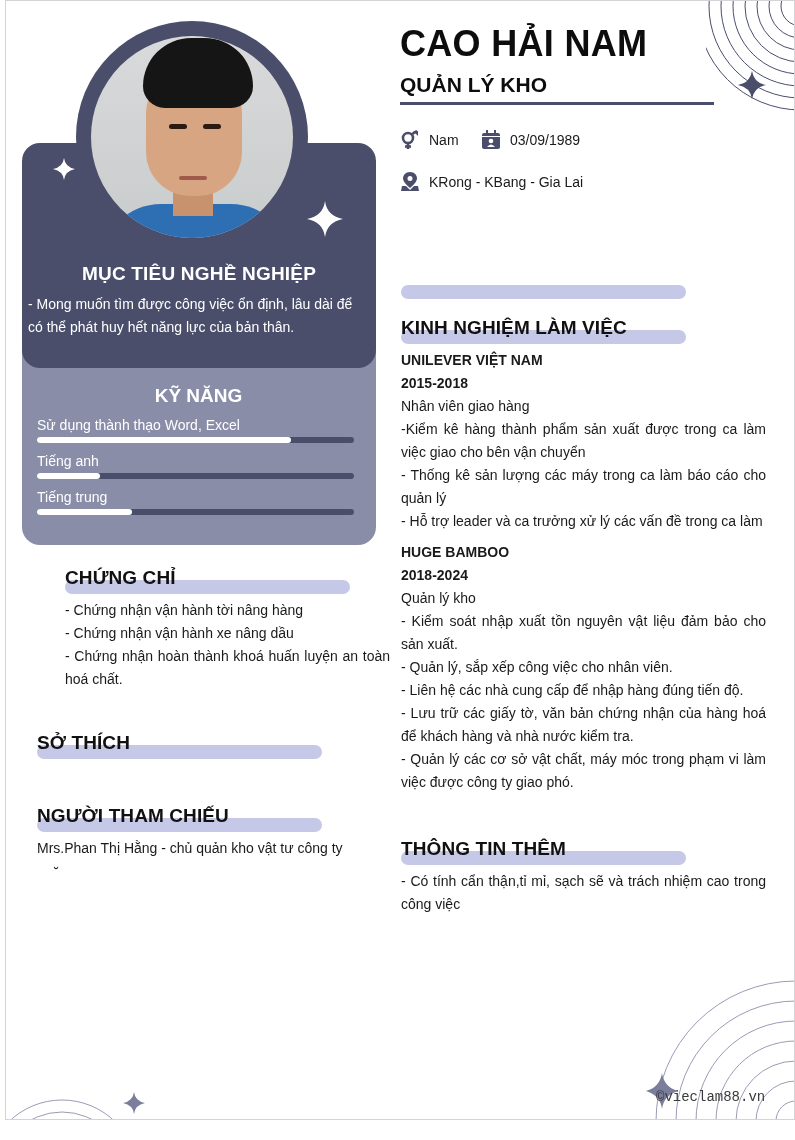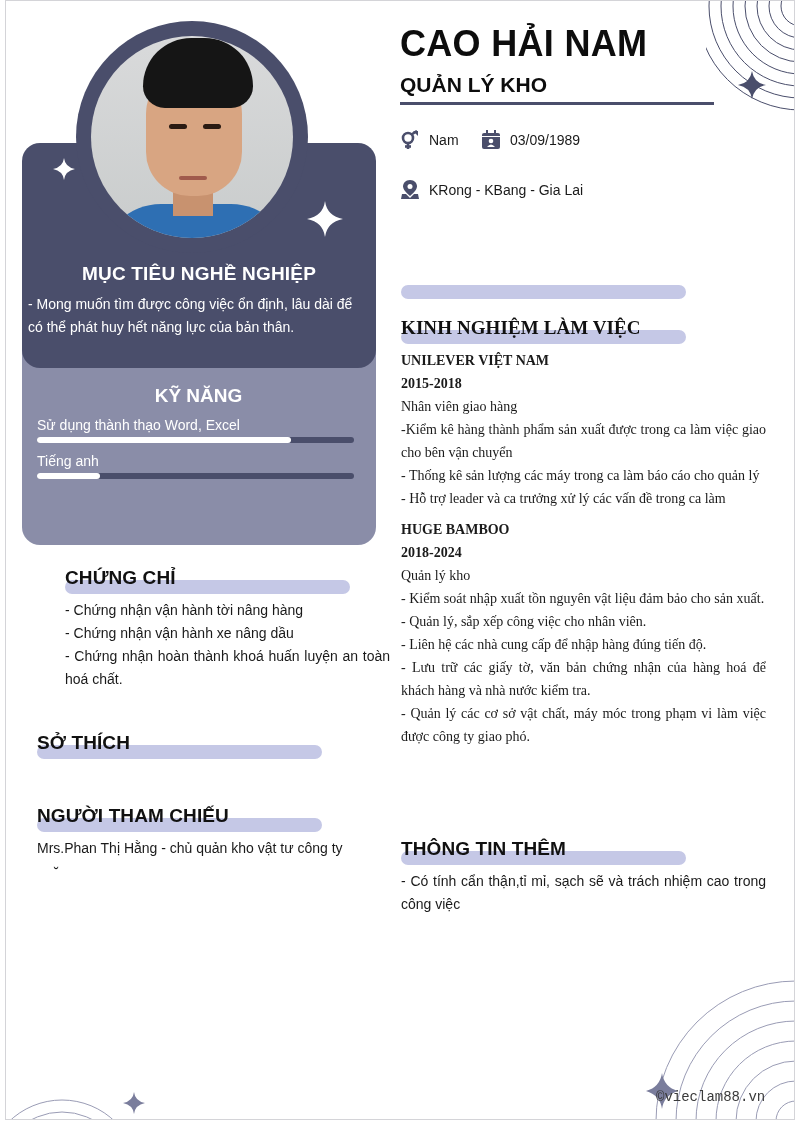--- a/index.html
+++ b/index.html
@@ -96,20 +96,26 @@
       <div class="bar">
           <div class="bar-fill" style="width:80%"></div>
         </div>
     </div>
     <div class="skill">
       <div class="skill-label">Tiếng anh</div>
       <div class="bar">
           <div class="bar-fill" style="width:20%"></div>
         </div>
     </div>
+    <div class="skill">
+      <div class="skill-label">Tiếng trung</div>
+      <div class="bar">
+          <div class="bar-fill" style="width:30%"></div>
+        </div>
+    </div>
   </div>
 
   <div class="left-card"></div>
 
   <div class="photo-ring">
     <div class="photo">
       <div class="shirt"></div>
       <div class="neck"></div>
       <div class="face"></div>
       <div class="hair"></div>
@@ -170,34 +176,34 @@
       <rect x="1" y="3" width="18" height="16" rx="2" fill="#4a4e6b"></rect>
       <rect x="5" y="0" width="2" height="4" fill="#4a4e6b"></rect>
       <rect x="13" y="0" width="2" height="4" fill="#4a4e6b"></rect>
       <rect x="1" y="6" width="18" height="1" fill="#ffffff"></rect>
       <circle cx="10" cy="11" r="2.3" fill="#ffffff"></circle>
       <path d="M6 17 Q10 12 14 17Z" fill="#ffffff"></path>
     </svg>
     <span>03/09/1989</span>
   </div>
 
-  <div class="info" style="left:394px; top:178px;">
+  <div class="info" style="left:394px; top:170px;">
     <svg width="20" height="21" viewBox="0 0 20 21">
       <path d="M10 1 C5.5 1 3 4.3 3 7.5 C3 11.5 10 17 10 17 C10 17 17 11.5 17 7.5 C17 4.3 14.5 1 10 1Z" fill="#4a4e6b"></path>
       <circle cx="10" cy="7.5" r="2.5" fill="#ffffff"></circle>
       <path d="M2 15 L6 15 L10 19 L14 15 L18 15 L19 20 L1 20Z" fill="#4a4e6b"></path>
     </svg>
     <span>KRong - KBang - Gia Lai</span>
   </div>
 
   <div class="section" style="left:395px; top:271px; width:365px;">
     <div class="sec-title"><div class="hl"></div></div>
   </div>
 
-  <div class="section" style="left:395px; top:316px; width:365px;font-family:Liberation Serif, serif;">
+  <div class="section" style="left:395px; top:316px; width:365px;">
     <div class="sec-title"><div class="hl"></div><span>KINH NGHIỆM LÀM VIỆC</span></div>
 
     <div>
       <div class="body-text" style="font-weight:700;">UNILEVER VIỆT NAM</div>
       <div class="body-text" style="font-weight:700;">2015-2018</div>
       <div class="body-text">Nhân viên giao hàng</div>
       <div class="body-text">-Kiểm kê hàng thành phẩm sản xuất được trong ca làm việc giao cho bên vận chuyển</div>
       <div class="body-text">- Thống kê sản lượng các máy trong ca làm báo cáo cho quản lý</div>
       <div class="body-text">- Hỗ trợ leader và ca trưởng xử lý các vấn đề trong ca làm</div>
     </div>

